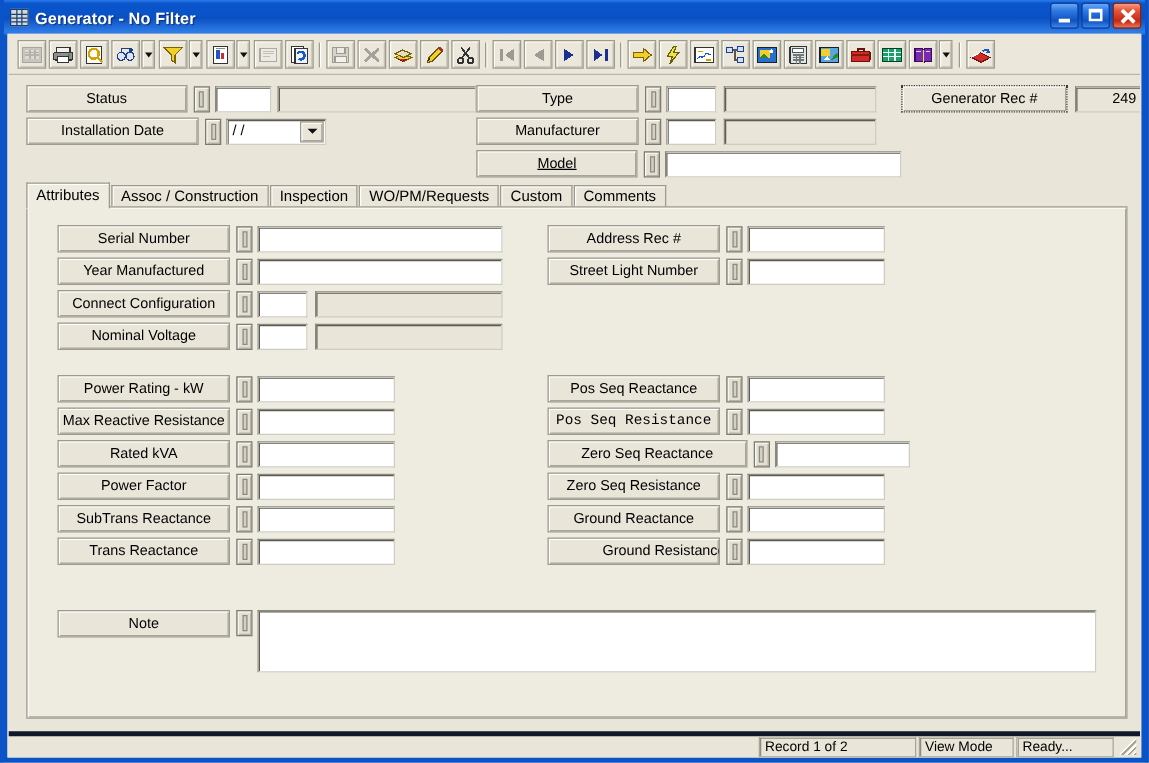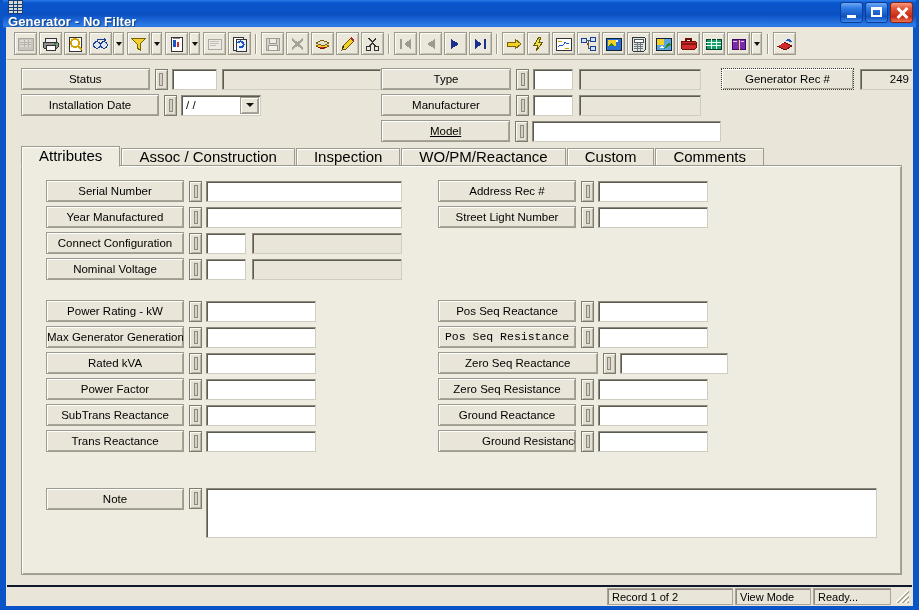--- a/index.html
+++ b/index.html
@@ -9,21 +9,21 @@
     position:relative;width:919px;height:610px;box-sizing:border-box;
     background:#0a54c8;
     border:3px solid #0a54c8;border-top:0;border-bottom:2px solid #0a54c8;
     overflow:hidden;
   }
 
   
   .titlebar{
     height:28px;box-sizing:border-box;
     background:linear-gradient(180deg,#2a7bea 0%,#0a56cd 10%,#0a50c4 52%,#2f7de8 92%,#1d62d2 100%);
-    display:flex;padding:0 2px 0 5px;position:relative;flex-direction:column;
+    display:flex;align-items:center;padding:0 2px 0 5px;position:relative;
   }
   .title-ico{
     width:15px;height:14px;margin-right:5px;flex:none;position:relative;
     background:#d8d8d0;border:1px solid #14407f;box-sizing:border-box;
   }
   .title-ico:before{
     content:"";position:absolute;left:0;top:3px;right:0;height:1px;
     box-shadow:0 0 0 0 #14407f,0 3px 0 0 #14407f,0 6px 0 0 #14407f;
     background:#14407f;
   }
@@ -121,39 +121,39 @@
   .combo .v{flex:1;font-size:11.5px;padding:2px 4px;line-height:15px;color:#000;}
   .combo .btn{width:17px;background:#e9e6d9;border:1px solid #9d9a8e;margin:1px;
     box-shadow:inset 1px 1px 0 #ffffff,inset -1px -1px 0 #a8a598;
     display:flex;align-items:center;justify-content:center;}
   .combo .btn i{border-left:4px solid transparent;border-right:4px solid transparent;
     border-top:4px solid #101010;display:block;}
 
   
   .tabstrip{position:absolute;left:14px;top:88px;right:10px;height:18px;display:flex;align-items:flex-end;}
   .tab{
-    height:17px;line-height:16px;padding:0 17px;font-size:15px;color:#000;
+    height:17px;line-height:16px;padding:0 7px;font-size:12px;color:#000;
     background:#e9e6d9;border:1px solid #9d9a8e;border-bottom:none;
     box-shadow:inset 1px 1px 0 #ffffff;margin-right:1px;white-space:nowrap;
   }
   .tab.active{height:19px;line-height:18px;background:#eeebe0;position:relative;z-index:3;
     margin-bottom:-1px;border-bottom:1px solid #eeebe0;}
   .tabpanel{
     position:absolute;left:14px;right:10px;top:105px;bottom:10px;
     background:#eeebe0;border:1px solid #9d9a8e;
     box-shadow:inset 1px 1px 0 #ffffff,inset -1px -1px 0 #a8a598;
     box-sizing:border-box;
   }
   .grp{position:absolute;}
 
   
   .status{
     height:20px;flex:none;box-sizing:border-box;background:#e9e6d9;
     display:flex;align-items:center;justify-content:flex-end;padding:0 2px 0 0;gap:2px;
-    border-top:2px solid #0f172a;
+    border-top:4px solid #0f172a;
   }
   .scell{
     height:17px;line-height:15px;box-sizing:border-box;font-size:11px;color:#000;
     border:1px solid #a8a598;box-shadow:inset 1px 1px 0 #8f8d82;
     background:#e9e6d9;padding:1px 4px;white-space:nowrap;
   }
   .grip{width:15px;height:15px;position:relative;margin-left:2px;}
   .grip:before{content:"";position:absolute;right:1px;bottom:1px;width:13px;height:13px;
     background:
       linear-gradient(135deg,transparent 44%,#fdfdf8 44%,#fdfdf8 52%,#a8a598 52%,#a8a598 60%,transparent 60%),
@@ -509,21 +509,21 @@
               <div class="inp ro num" style="width:58px;">249</div>
             </div>
           </div>
         </div>
       </div>
 
       <div class="tabstrip" id="tabstrip">
           <div class="tab active">Attributes</div>
           <div class="tab">Assoc / Construction</div>
           <div class="tab">Inspection</div>
-          <div class="tab">WO/PM/Reactance</div>
+          <div class="tab">WO/PM/Requests</div>
           <div class="tab">Custom</div>
           <div class="tab">Comments</div>
         </div>
 
       <div class="tabpanel">
         <div class="grp" style="left:24px;top:14px;width:360px;" id="g1l">
             <div class="row">
               <div class="lbl" style="width: 138px;">Serial Number</div>
               <span class="lock">
                 <i></i>
@@ -574,21 +574,21 @@
           </div>
         <div class="grp" style="left:24px;top:134px;width:280px;" id="g2l">
             <div class="row">
               <div class="lbl" style="width: 138px;">Power Rating - kW</div>
               <span class="lock">
                 <i></i>
               </span>
               <div class="inp" style="width: 110px;"></div>
             </div>
             <div class="row">
-              <div class="lbl" style="width: 138px;">Max Generator Generation</div>
+              <div class="lbl" style="width: 138px;">Max Reactive Resistance</div>
               <span class="lock">
                 <i></i>
               </span>
               <div class="inp" style="width: 110px;"></div>
             </div>
             <div class="row">
               <div class="lbl" style="width: 138px;">Rated kVA</div>
               <span class="lock">
                 <i></i>
               </span>

